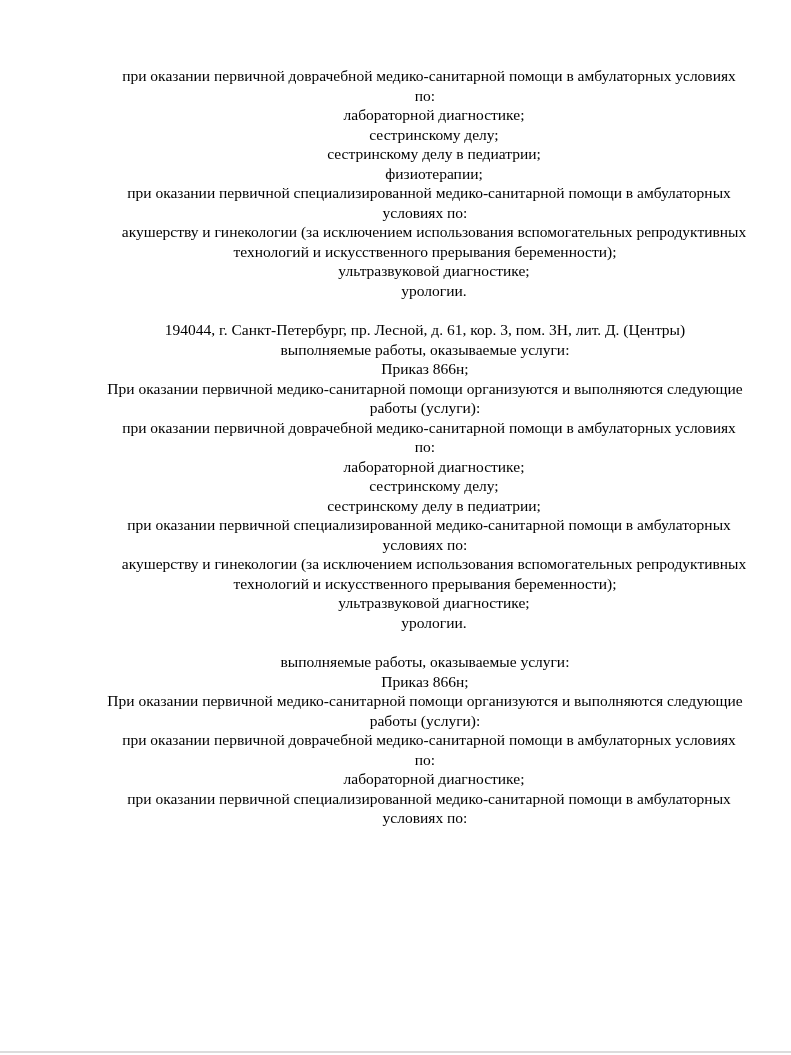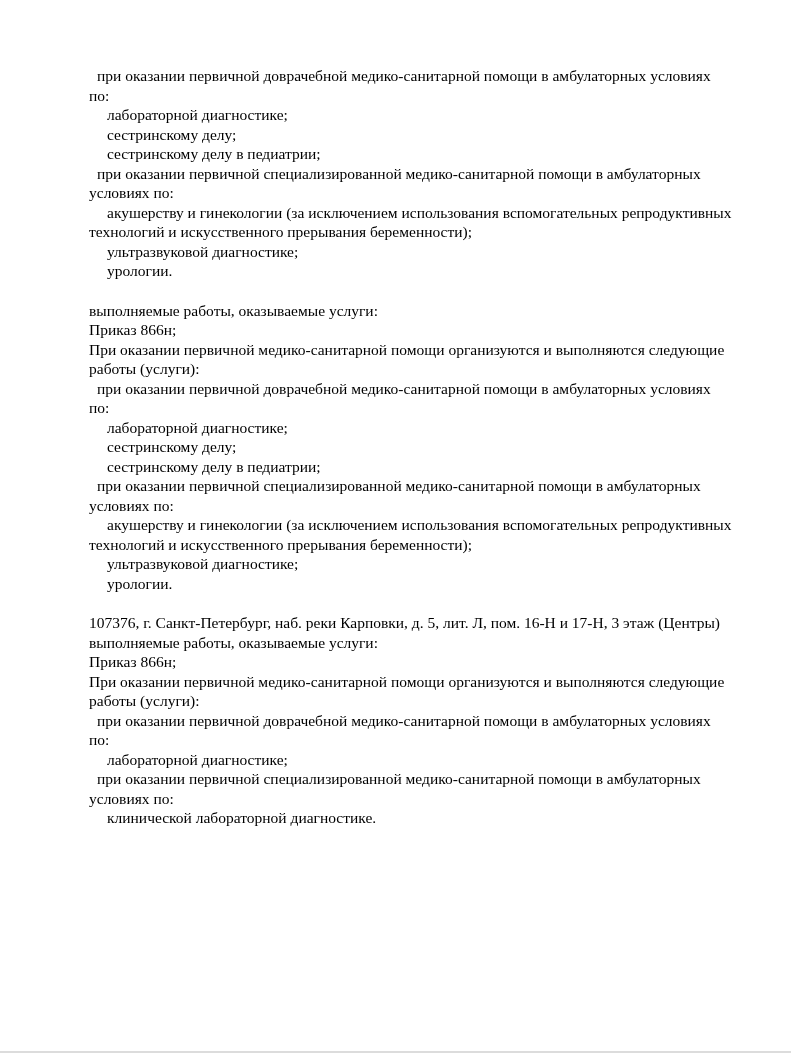--- a/index.html
+++ b/index.html
@@ -13,20 +13,21 @@
     overflow: hidden;
     background: #ffffff;
     color: #000000;
     font-family: "Liberation Serif", "DejaVu Serif", serif;
   }
   .doc {
     position: absolute;
     top: 66px;
     left: 89px;
     right: 30px;
+    text-align: center;
   }
   .block + .block {
     margin-top: 20px;
   }
   .line {
     font-size: 15.5px;
     line-height: 19.5px;
     white-space: nowrap;
     letter-spacing: 0;
   }
@@ -44,52 +45,52 @@
 </head>
 <body style="background: rgb(255, 255, 255); color: rgb(0, 0, 0);">
 
 <div class="doc">
     <div class="block">
       <div class="line indent-1">при оказании первичной доврачебной медико-санитарной помощи в амбулаторных условиях</div>
       <div class="line indent-0">по:</div>
       <div class="line indent-2">лабораторной диагностике;</div>
       <div class="line indent-2">сестринскому делу;</div>
       <div class="line indent-2">сестринскому делу в педиатрии;</div>
+      <div class="line indent-2">физиотерапии;</div>
       <div class="line indent-1">при оказании первичной специализированной медико-санитарной помощи в амбулаторных</div>
       <div class="line indent-0">условиях по:</div>
       <div class="line indent-2">акушерству и гинекологии (за исключением использования вспомогательных репродуктивных</div>
       <div class="line indent-0">технологий и искусственного прерывания беременности);</div>
       <div class="line indent-2">ультразвуковой диагностике;</div>
       <div class="line indent-2">урологии.</div>
     </div>
     <div class="block">
+      <div class="line indent-0">194044, г. Санкт-Петербург, пр. Лесной, д. 61, кор. 3, пом. 3Н, лит. Д. (Центры)</div>
       <div class="line indent-0">выполняемые работы, оказываемые услуги:</div>
       <div class="line indent-0">Приказ 866н;</div>
       <div class="line indent-0">При оказании первичной медико-санитарной помощи организуются и выполняются следующие</div>
       <div class="line indent-0">работы (услуги):</div>
       <div class="line indent-1">при оказании первичной доврачебной медико-санитарной помощи в амбулаторных условиях</div>
       <div class="line indent-0">по:</div>
       <div class="line indent-2">лабораторной диагностике;</div>
       <div class="line indent-2">сестринскому делу;</div>
       <div class="line indent-2">сестринскому делу в педиатрии;</div>
       <div class="line indent-1">при оказании первичной специализированной медико-санитарной помощи в амбулаторных</div>
       <div class="line indent-0">условиях по:</div>
       <div class="line indent-2">акушерству и гинекологии (за исключением использования вспомогательных репродуктивных</div>
       <div class="line indent-0">технологий и искусственного прерывания беременности);</div>
       <div class="line indent-2">ультразвуковой диагностике;</div>
       <div class="line indent-2">урологии.</div>
     </div>
     <div class="block">
-      <div class="line indent-0">107376, г. Санкт-Петербург, наб. реки Карповки, д. 5, лит. Л, пом. 16-Н и 17-Н, 3 этаж (Центры)</div>
       <div class="line indent-0">выполняемые работы, оказываемые услуги:</div>
       <div class="line indent-0">Приказ 866н;</div>
       <div class="line indent-0">При оказании первичной медико-санитарной помощи организуются и выполняются следующие</div>
       <div class="line indent-0">работы (услуги):</div>
       <div class="line indent-1">при оказании первичной доврачебной медико-санитарной помощи в амбулаторных условиях</div>
       <div class="line indent-0">по:</div>
       <div class="line indent-2">лабораторной диагностике;</div>
       <div class="line indent-1">при оказании первичной специализированной медико-санитарной помощи в амбулаторных</div>
       <div class="line indent-0">условиях по:</div>
-      <div class="line indent-2">клинической лабораторной диагностике.</div>
     </div>
   </div>
 
 <div class="bottom-divider" style="background: rgb(220, 220, 220);"></div>
 
 </body></html>

